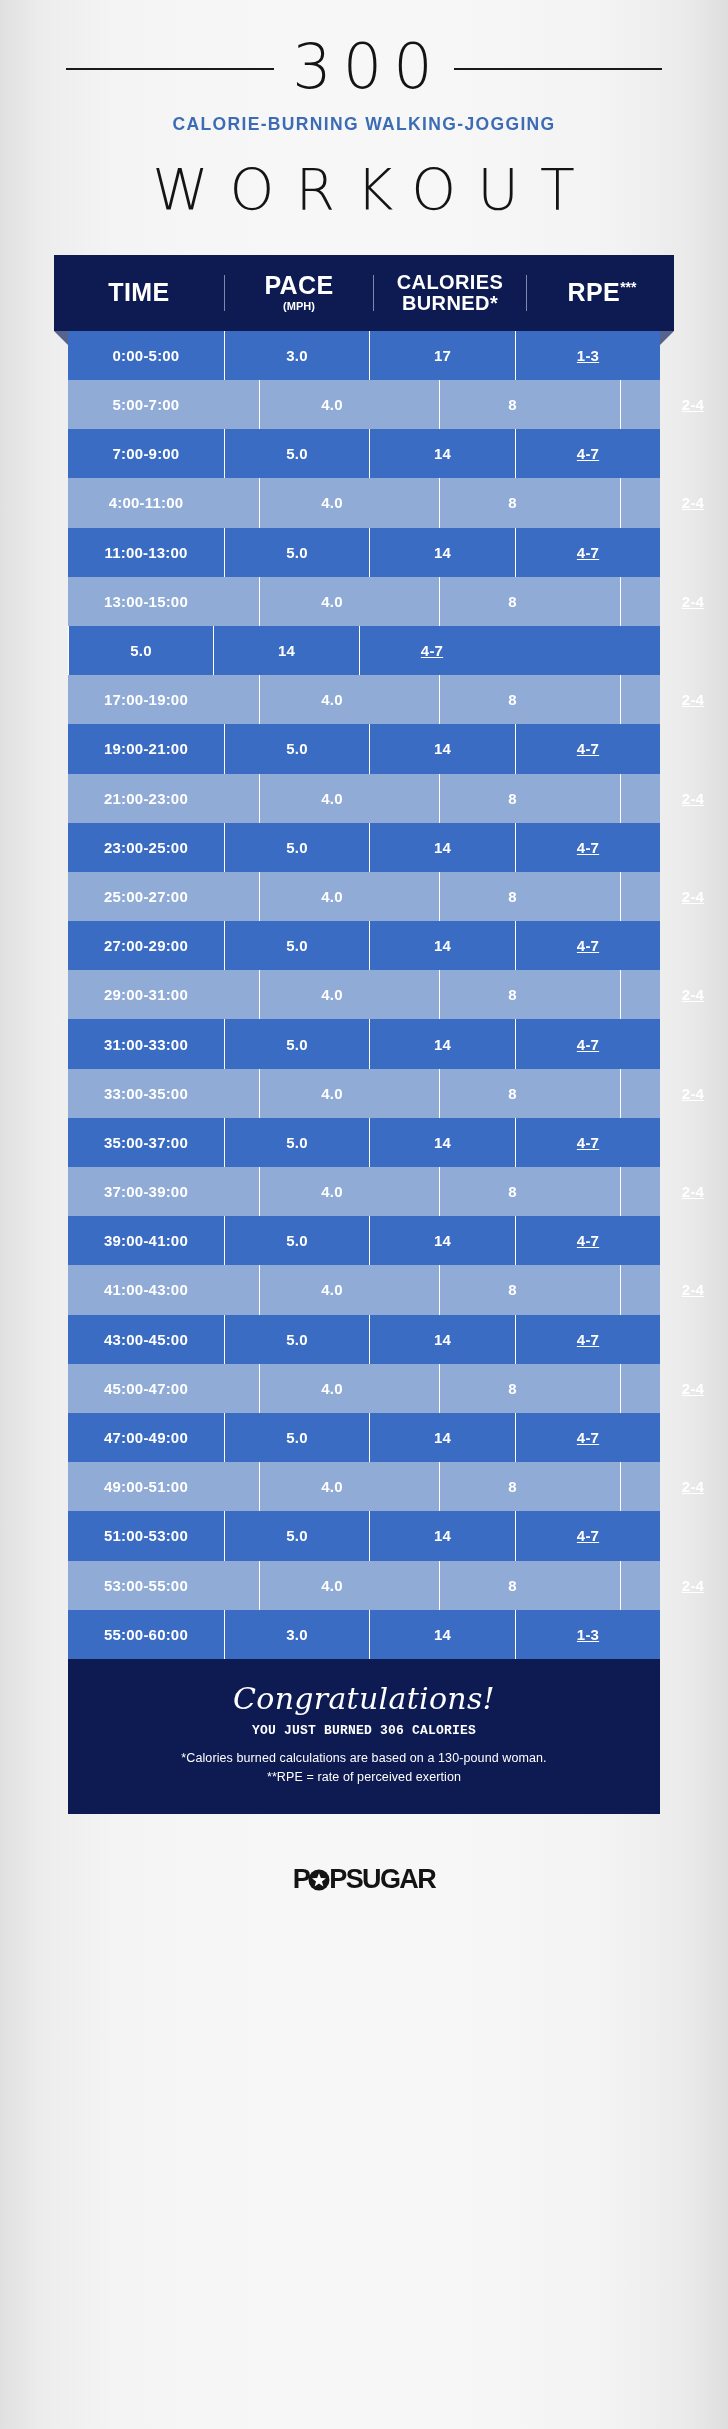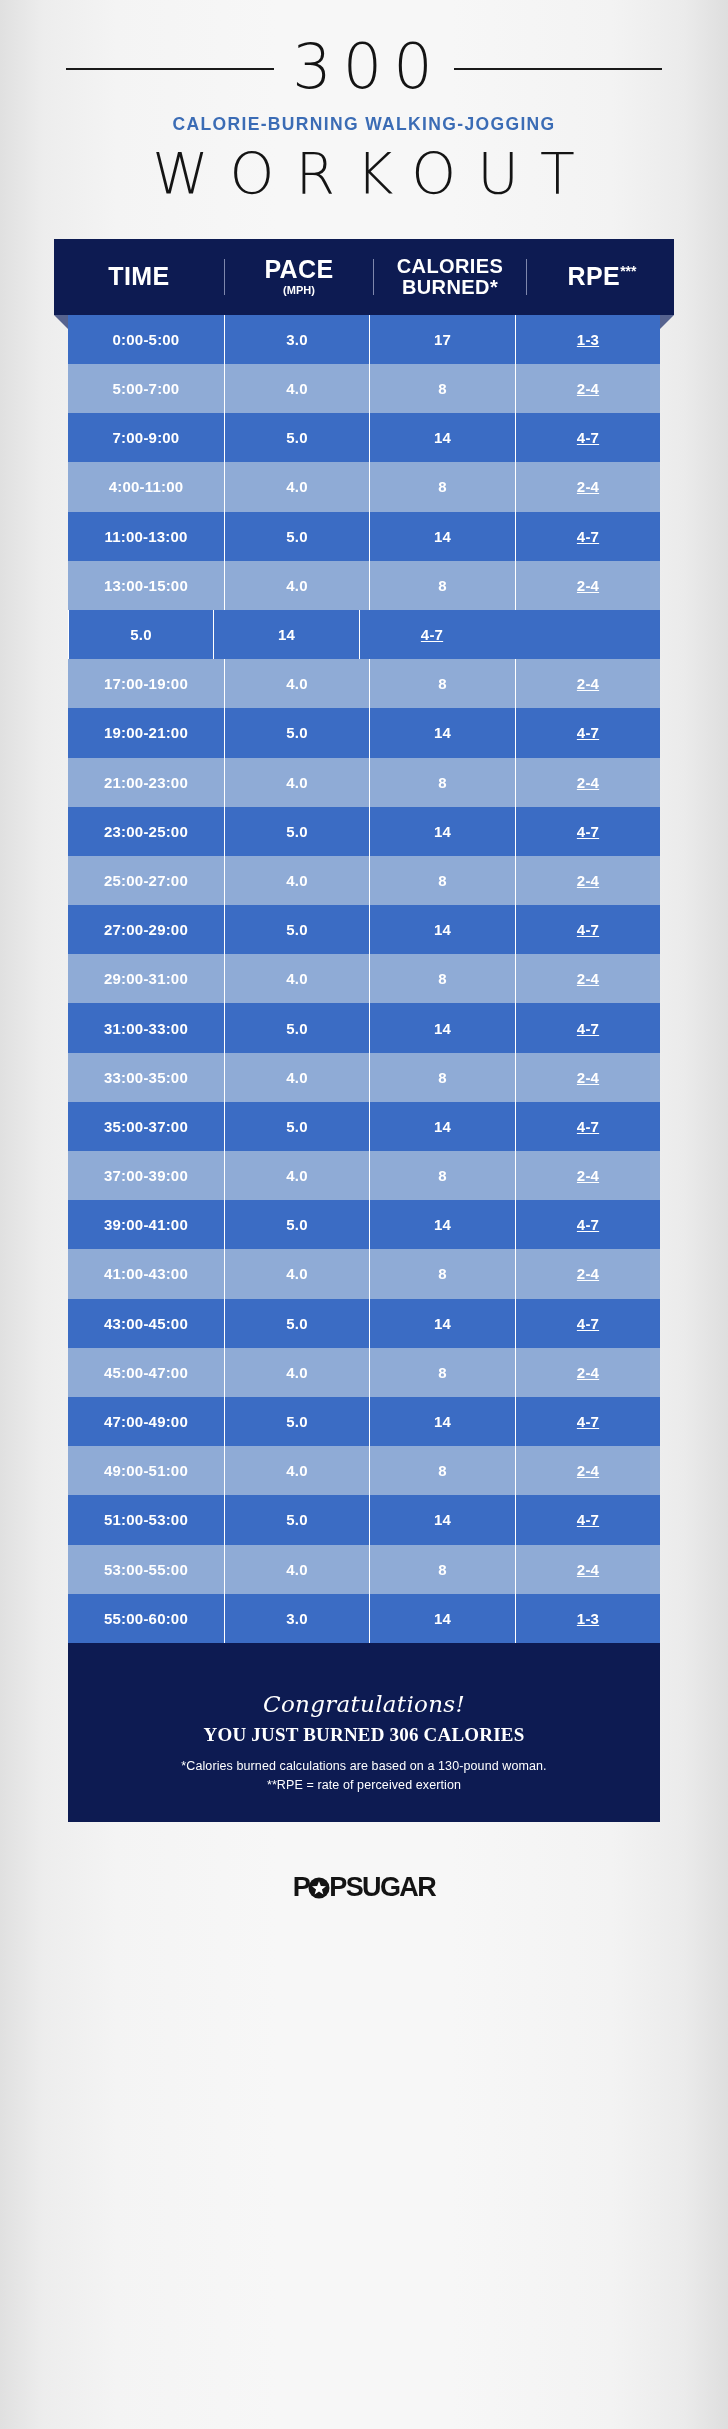--- a/index.html
+++ b/index.html
@@ -68,21 +68,21 @@
     margin-top: 16px;
     font-family: "Liberation Sans", sans-serif;
     font-size: 17.5px;
     font-weight: bold;
     letter-spacing: 1.35px;
     color: #3b6cb5;
     white-space: nowrap;
   }
 
   .workout-word {
-    margin-top: 8px;
+    margin-top: 24px;
     font-family: "DejaVu Sans", sans-serif;
     font-size: 57px;
     font-weight: 300;
     letter-spacing: 21px;
     color: #141414;
     line-height: 1.12;
     padding-left: 20px;
     white-space: nowrap;
   }
 
@@ -171,21 +171,21 @@
     width: 592px;
     z-index: 1;
     border-radius: 22px;
   }
   .row {
     display: flex;
     height: 49.2px;
     align-items: center;
   }
   .row.dark  { background: #3b6cc4; }
-  .row.light { background: #8fabd6; }
+  .row.light { background: #8fabd6; gap: 35px; }
 
   .cell {
     flex: 0 0 auto;
     text-align: center;
     color: #ffffff;
     font-family: "Liberation Sans", sans-serif;
     font-size: 15px;
     font-weight: bold;
     letter-spacing: 0.2px;
     position: relative;
@@ -205,29 +205,28 @@
     width: 592px;
     background: #0d1b52;
     color: #ffffff;
     text-align: center;
     padding: 22px 20px 30px 20px;
     box-sizing: border-box;
   }
   .congrats {
     font-family: "DejaVu Serif", serif;
     font-style: italic;
-    font-size: 23px;
+    font-size: 30px;
     font-weight: normal;
     letter-spacing: 0.3px;
-    margin-top: 26px;
   }
   .burned {
     margin-top: 7px;
-    font-family: Liberation Serif, serif;
-    font-size: 19px;
+    font-family: Liberation Mono, monospace;
+    font-size: 13px;
     font-weight: bold;
     letter-spacing: 0.2px;
   }
   .note {
     margin-top: 13px;
     font-family: "Liberation Sans", sans-serif;
     font-size: 12.5px;
     font-weight: normal;
     letter-spacing: 0.1px;
   }

